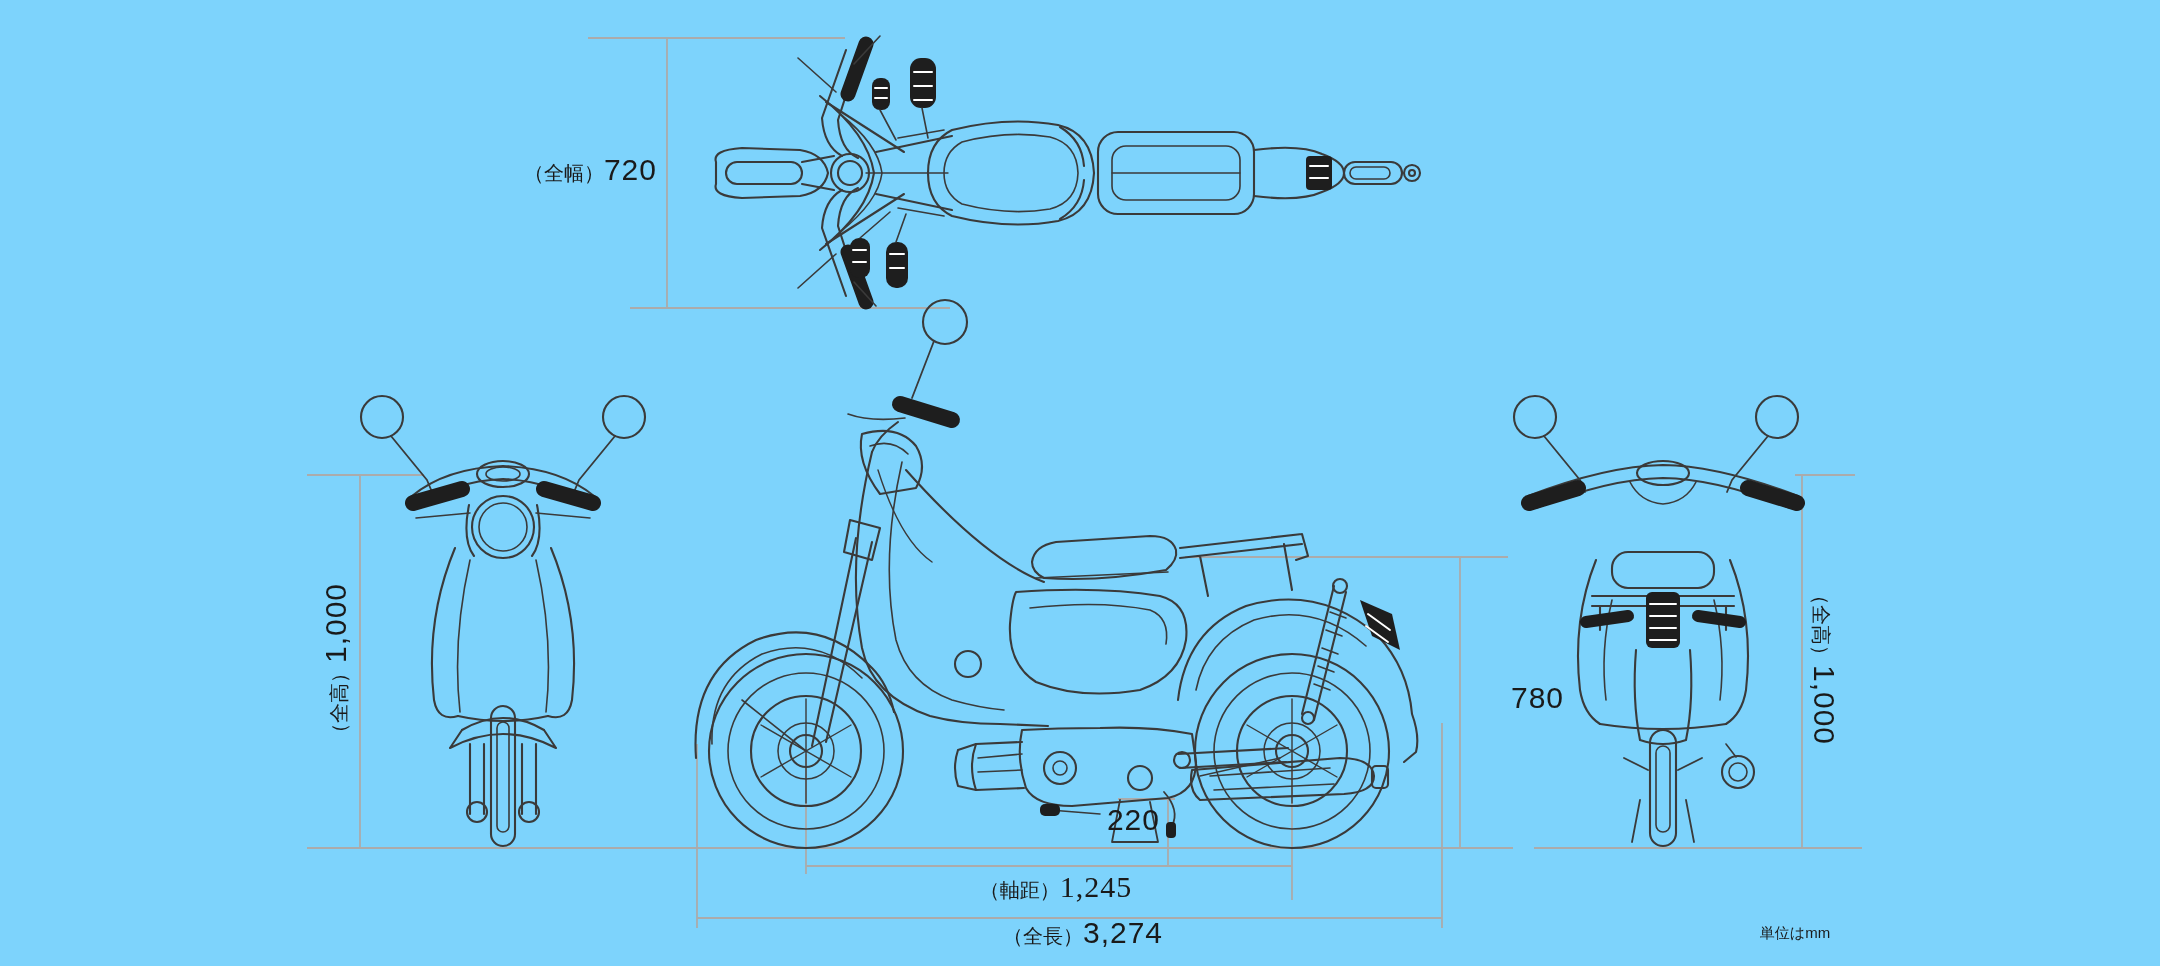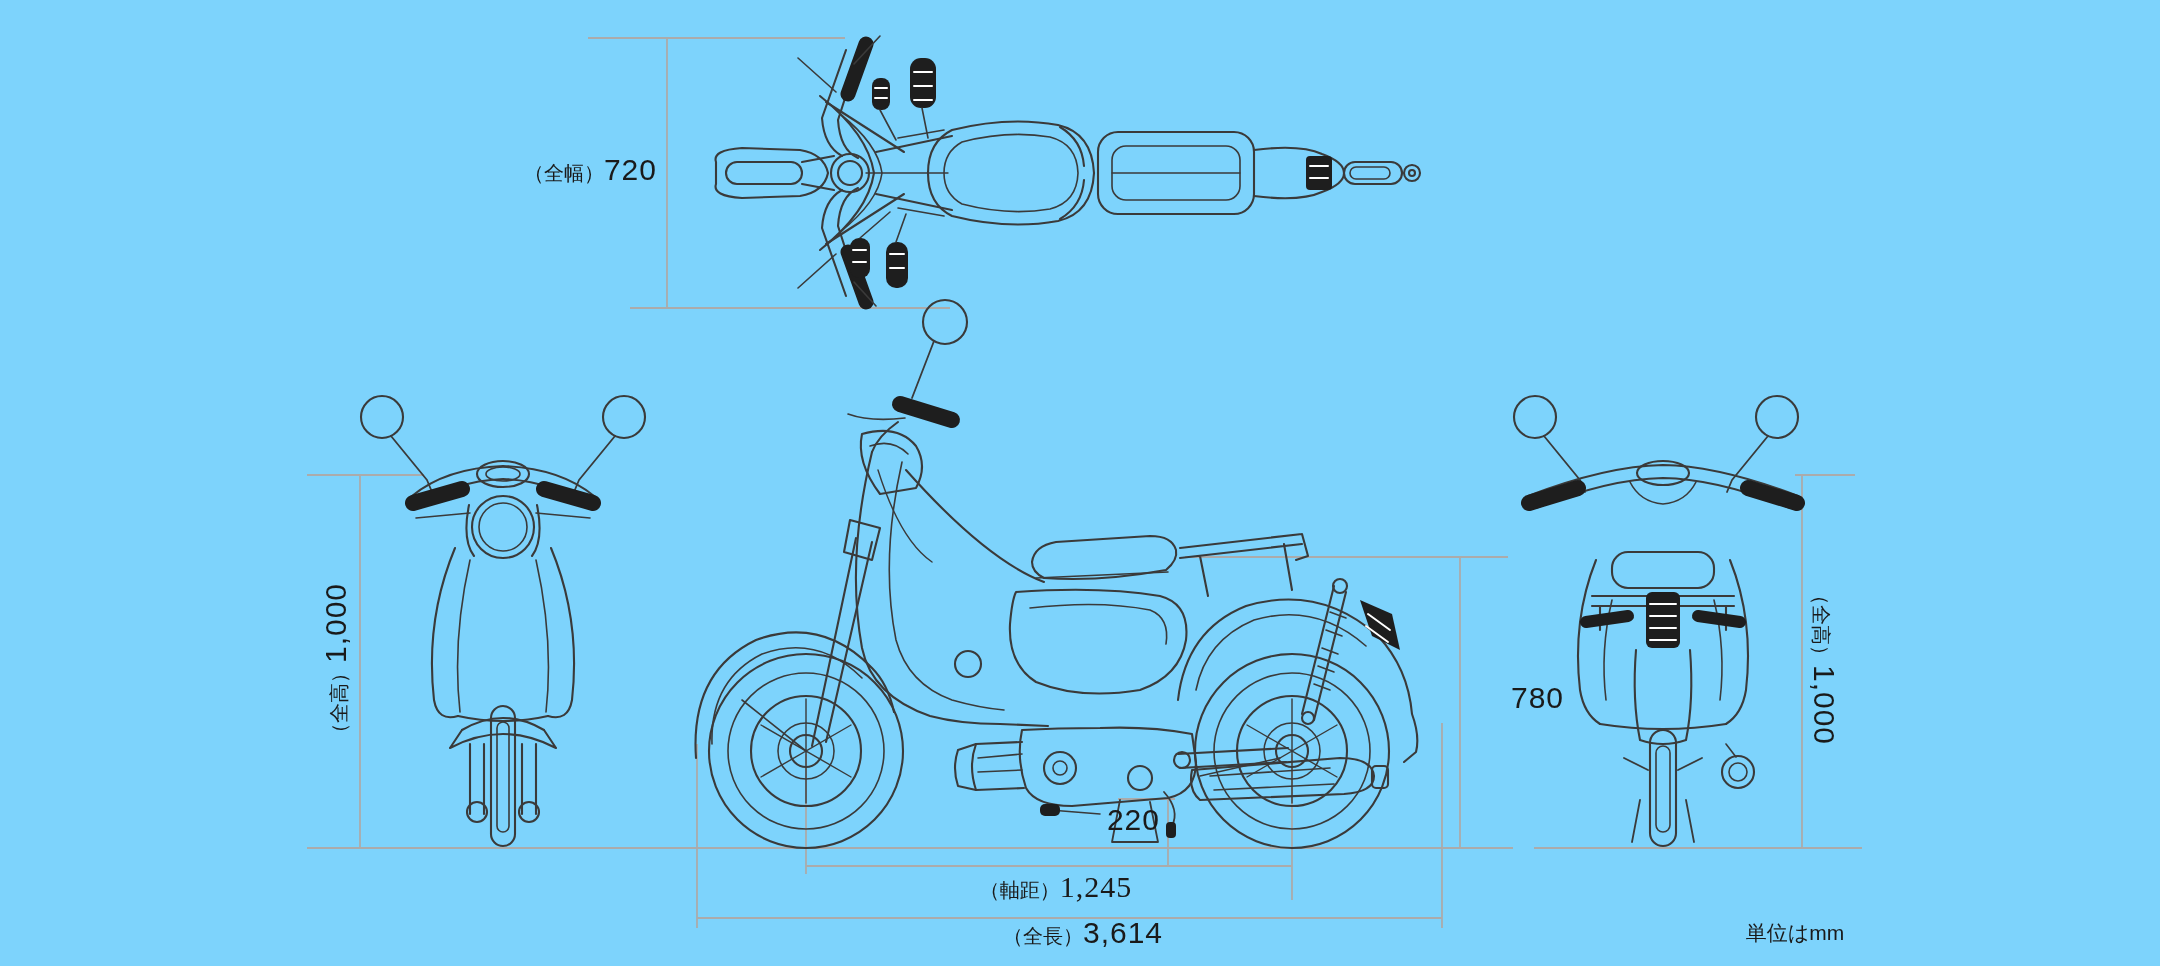--- a/index.html
+++ b/index.html
@@ -4,21 +4,21 @@
 <style>
   html,body{margin:0;padding:0;background:#ffffff;}
   .canvas{
     position:relative;width:2160px;height:966px;background:#7dd3fc;overflow:hidden;
     font-family:"Liberation Sans", sans-serif;color:#1a1a1a;
   }
   .art{position:absolute;left:0;top:0;}
   .dim-label{position:absolute;white-space:nowrap;color:#1a1a1a;line-height:1;}
   .dim-label .k{font-size:20px;letter-spacing:0;}
   .dim-label .v{font-size:30px;letter-spacing:1px;}
-  .unit-note{position:absolute;white-space:nowrap;font-size:21px;color:#1a1a1a;line-height:1;}
+  .unit-note{position:absolute;white-space:nowrap;font-size:15px;color:#1a1a1a;line-height:1;}
   .r-left{transform:translate(-50%,-50%) rotate(-90deg);}
   .r-right{transform:translate(-50%,-50%) rotate(90deg);}
   .anch-right{transform:translate(-100%,-55%);}
   .anch-left{transform:translate(0,-55%);margin-left:40px;}
   .anch-center{transform:translate(-50%,-50%);}
 </style>
 </head>
 <body>
 
 <div class="canvas">
@@ -209,18 +209,18 @@
 
   <div class="dim-label anch-right" style="left:1160px;top:821px;">
     <span class="v">220</span>
   </div>
 
   <div class="dim-label anch-center" style="left:1056px;top:887px;font-family:Liberation Serif, serif;">
     <span class="k">（軸距）</span><span class="v">1,245</span>
   </div>
 
   <div class="dim-label anch-center" style="left:1083px;top:933px;">
-    <span class="k">（全長）</span><span class="v">3,614</span>
+    <span class="k">（全長）</span><span class="v">3,274</span>
   </div>
 
   <div class="unit-note anch-center" style="left:1795px;top:932px;">単位はmm</div>
 
 </div>
 
 </body></html>

